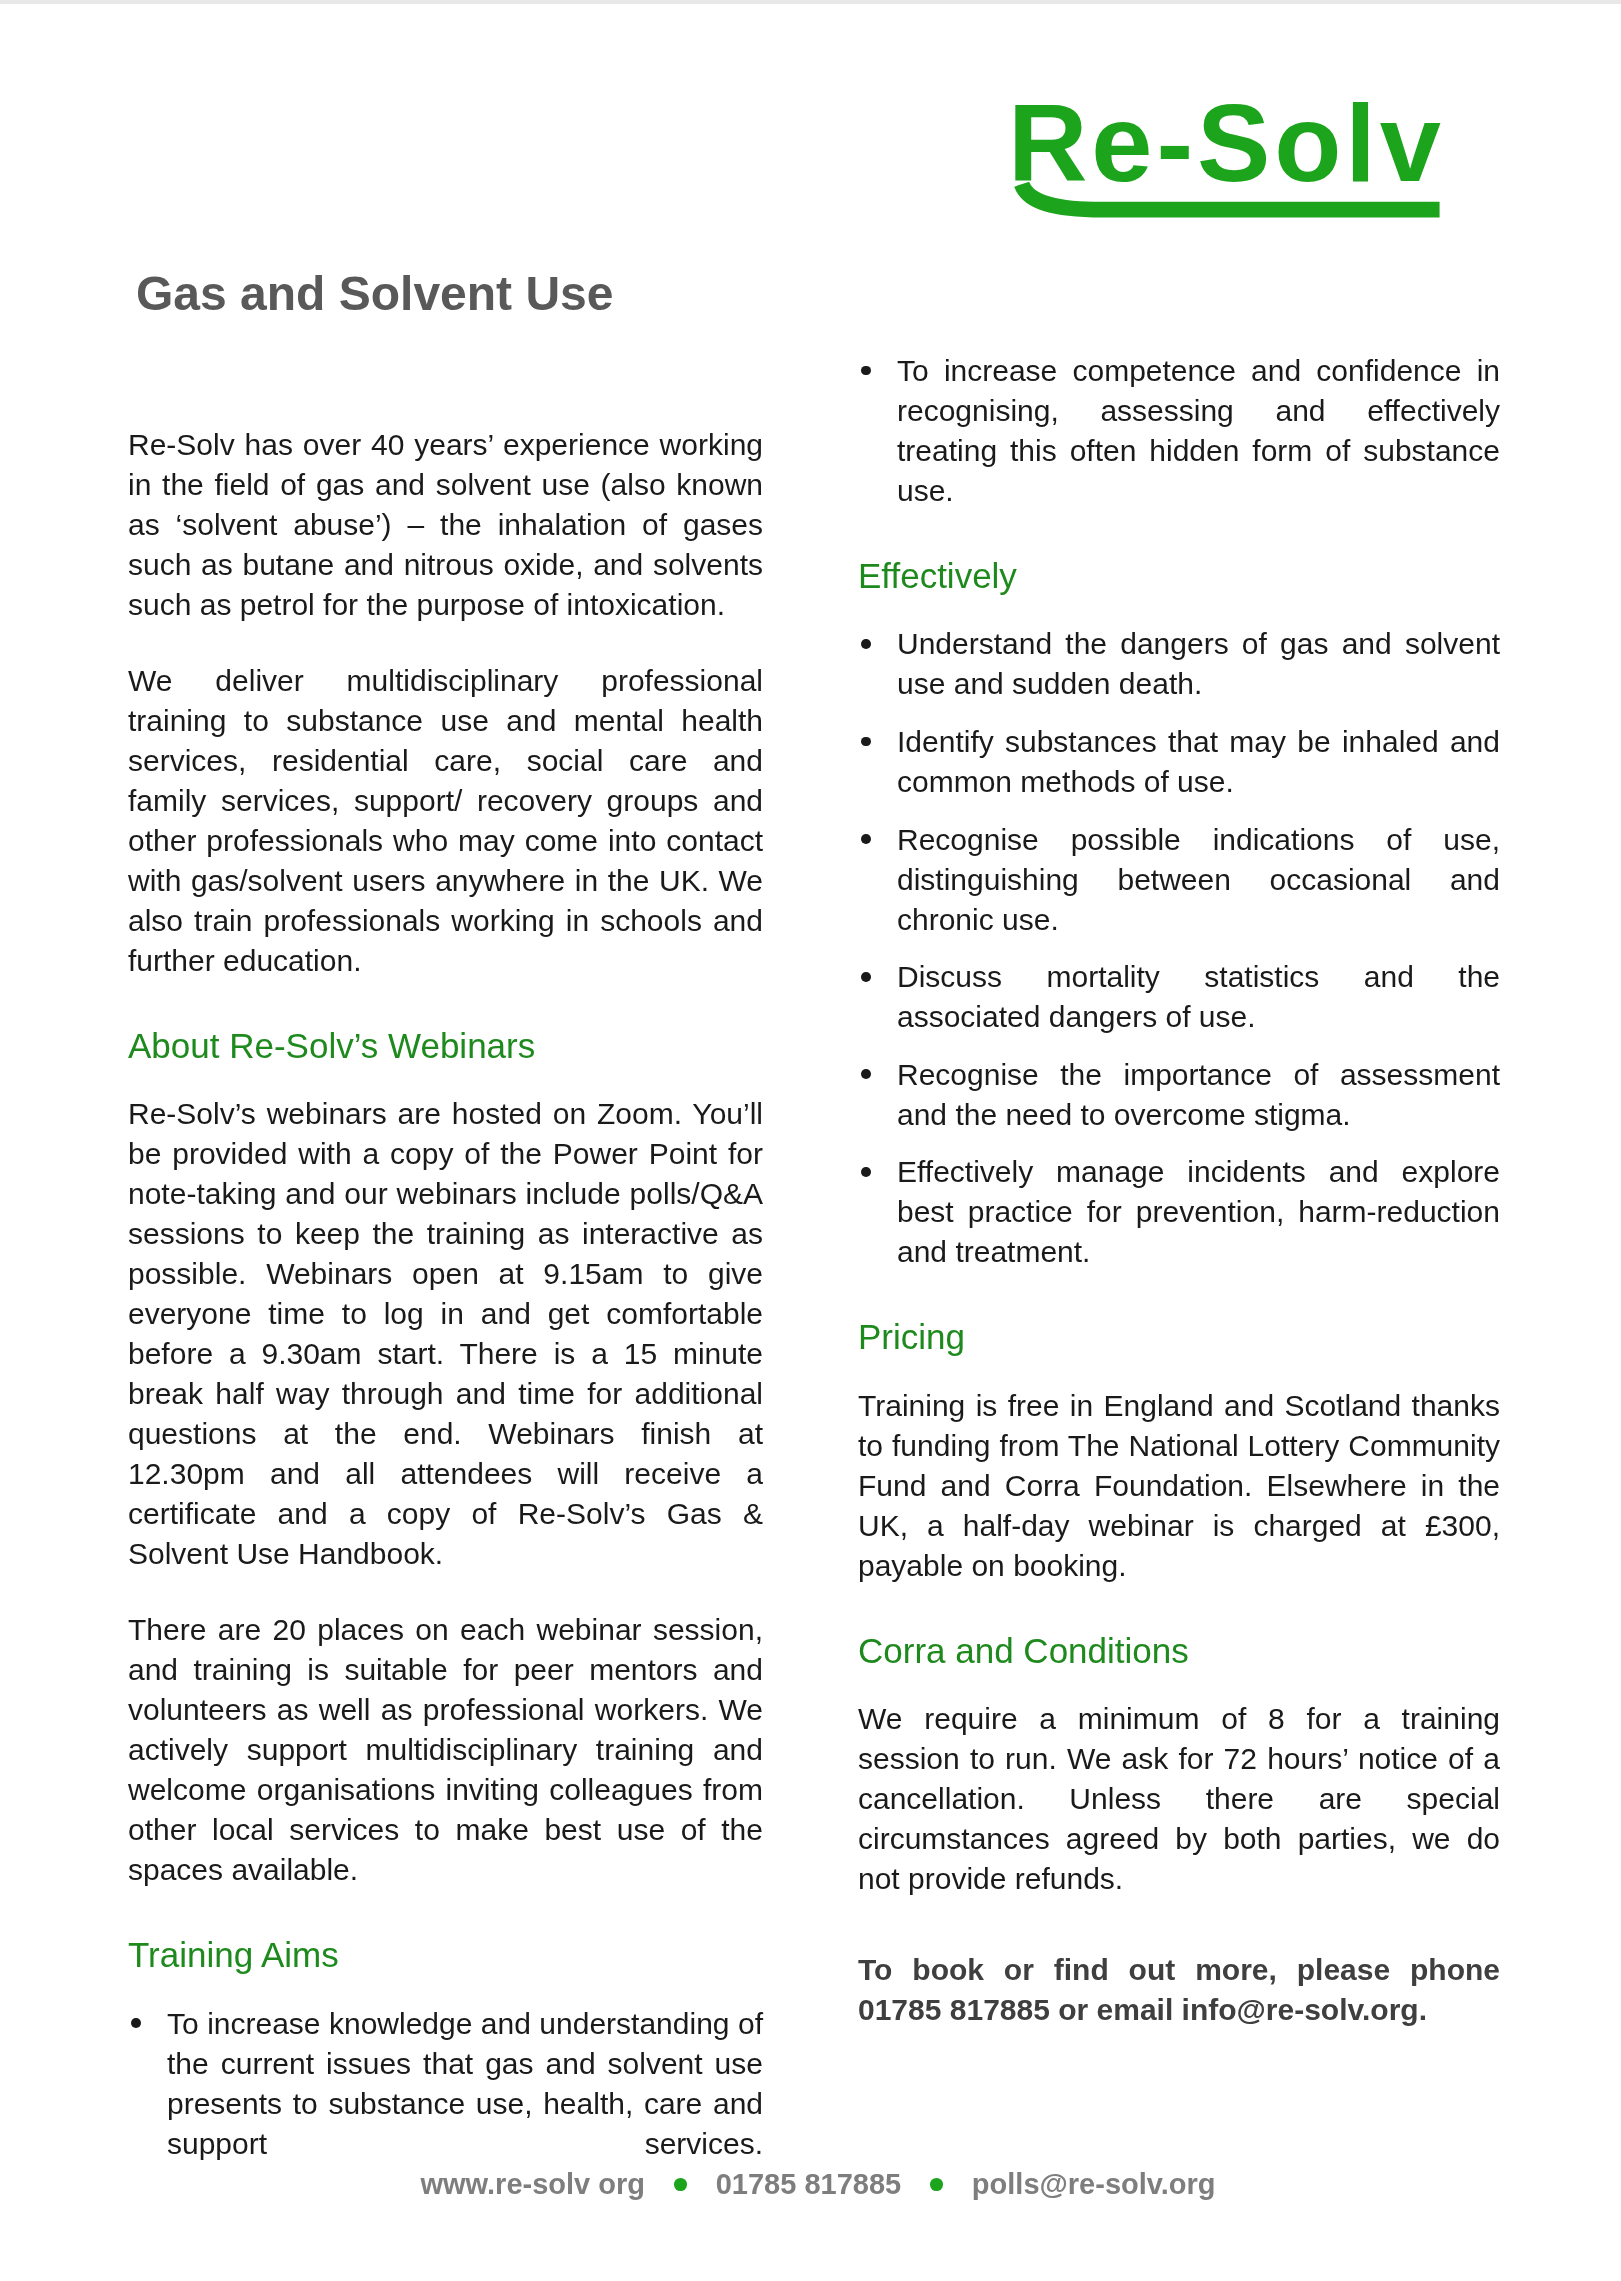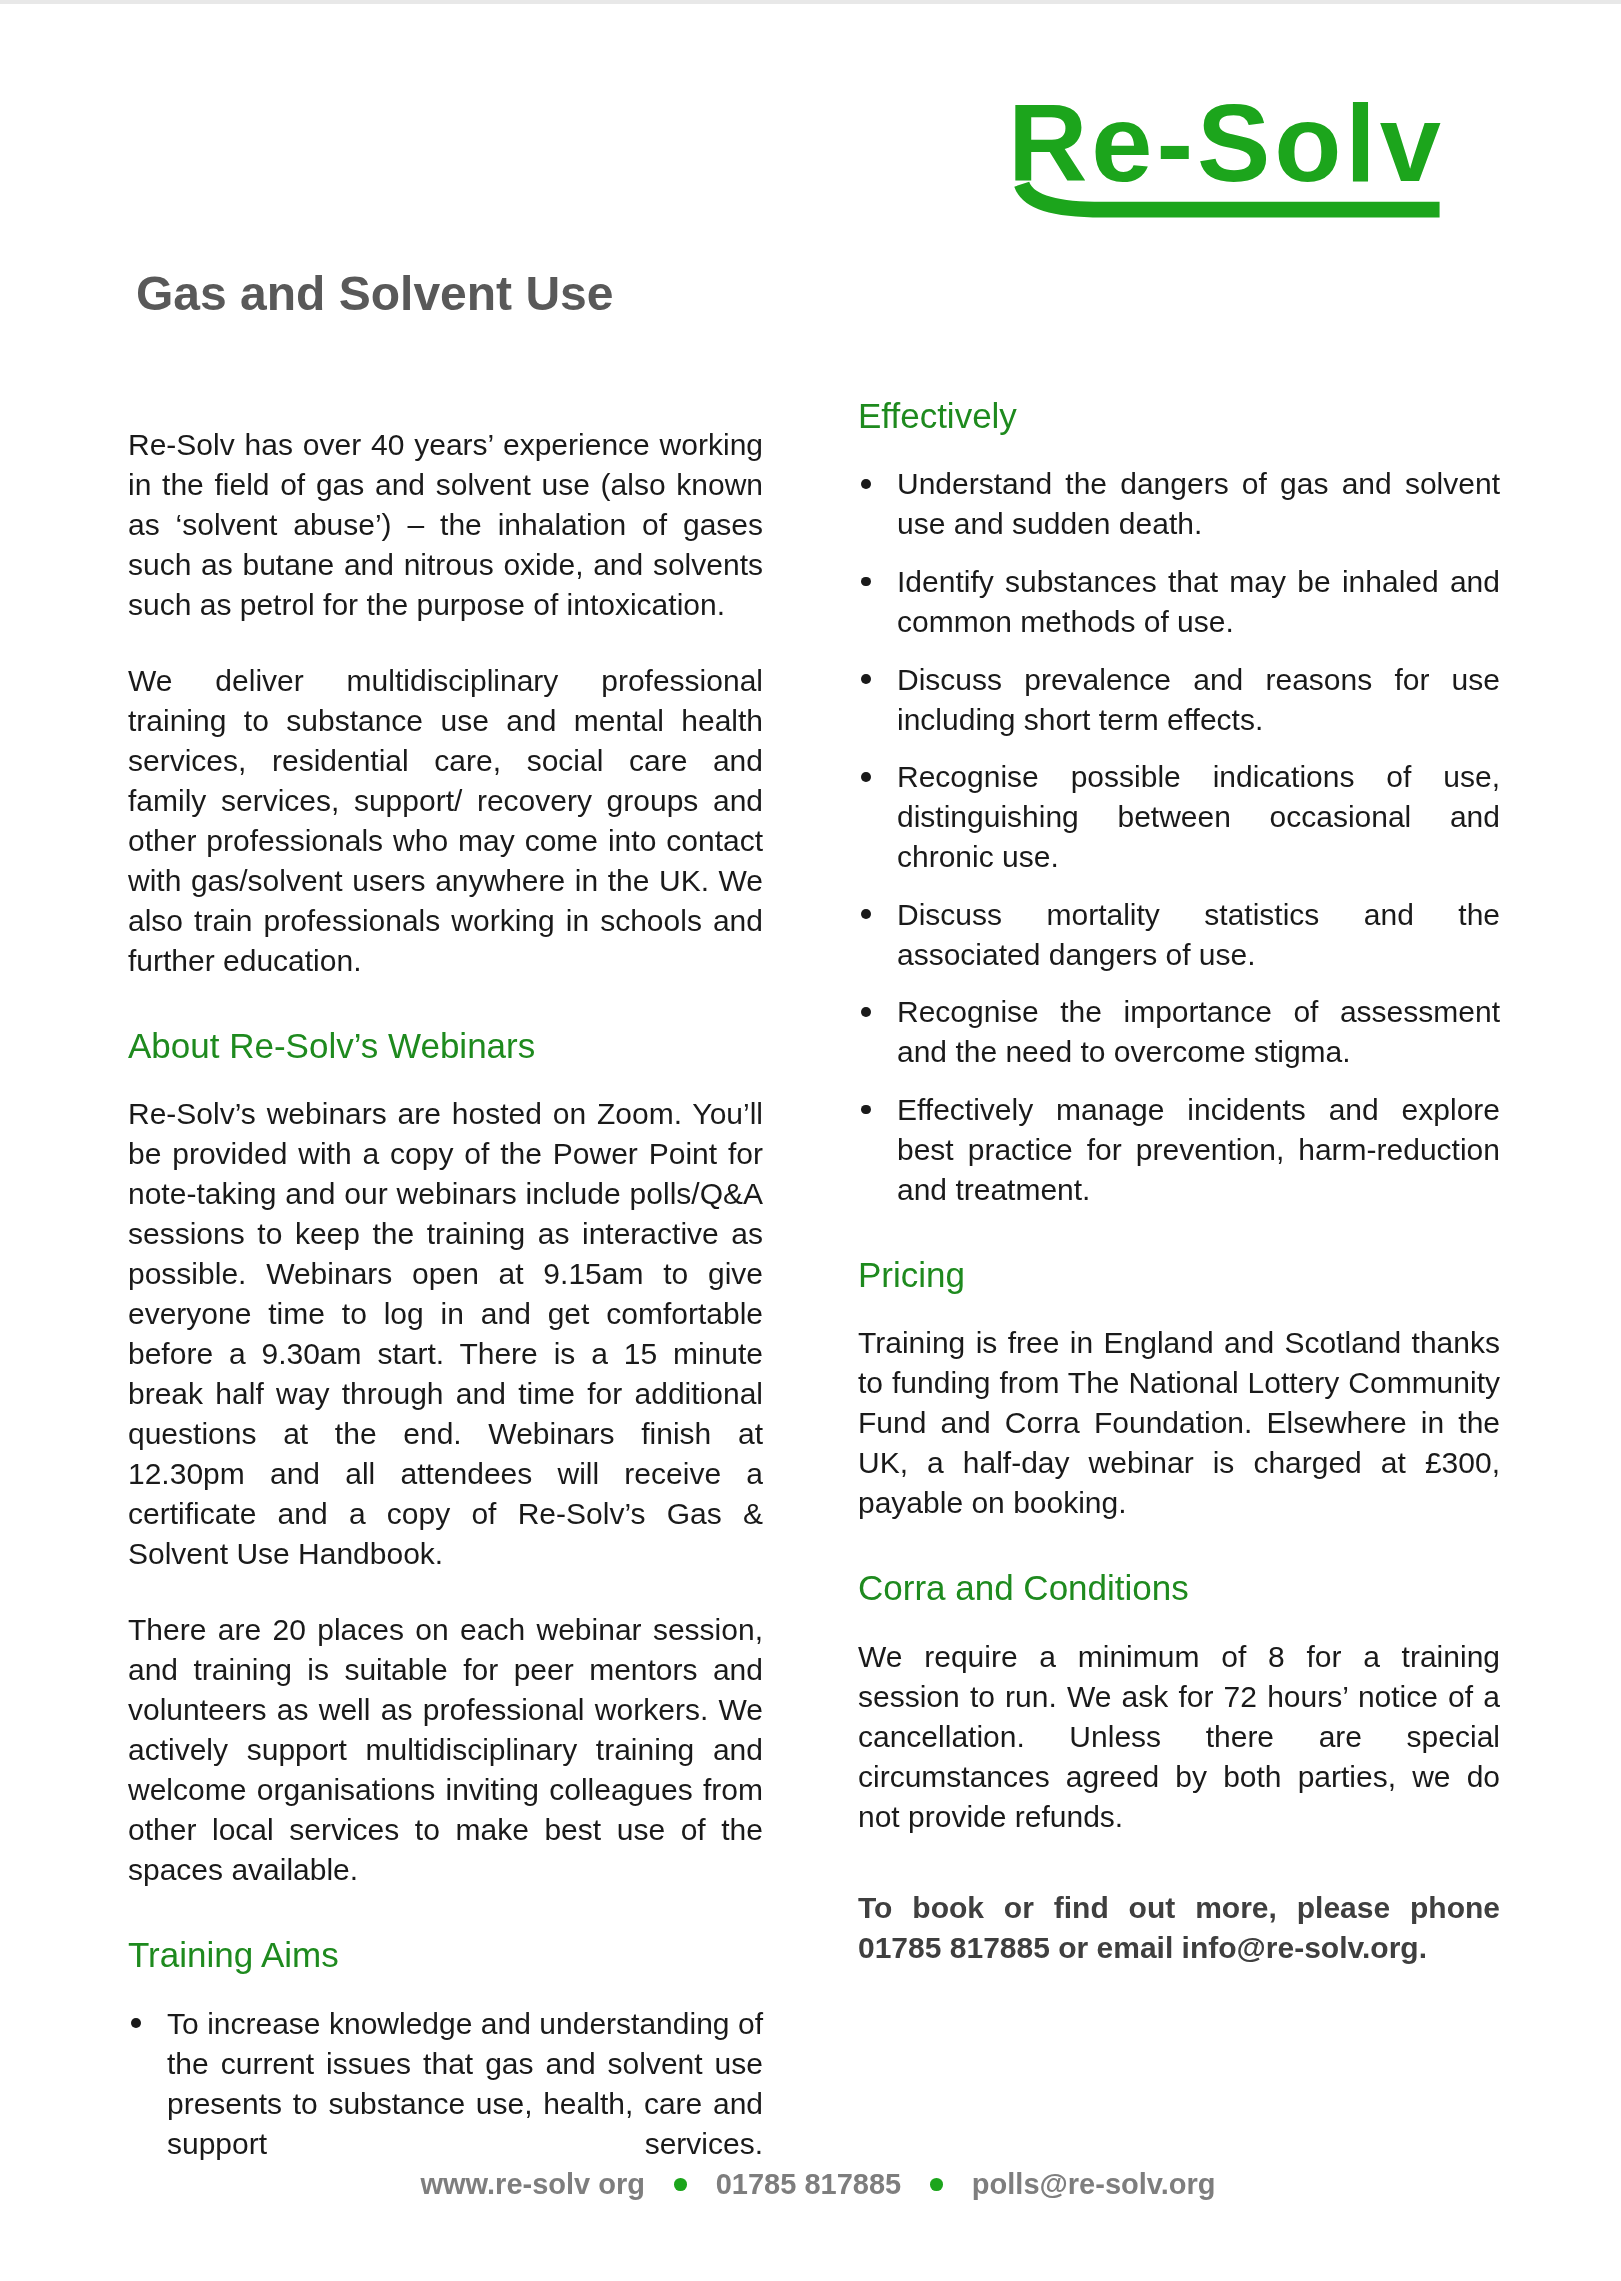--- a/index.html
+++ b/index.html
@@ -83,26 +83,28 @@
       <p>Re-Solv’s webinars are hosted on Zoom. You’ll be provided with a copy of the Power Point for note-taking and our webinars include polls/Q&amp;A sessions to keep the training as interactive as possible. Webinars open at 9.15am to give everyone time to log in and get comfortable before a 9.30am start. There is a 15 minute break half way through and time for additional questions at the end. Webinars finish at 12.30pm and all attendees will receive a certificate and a copy of Re-Solv’s Gas &amp; Solvent Use Handbook.</p>
       <p>There are 20 places on each webinar session, and training is suitable for peer mentors and volunteers as well as professional workers. We actively support multidisciplinary training and welcome organisations inviting colleagues from other local services to make best use of the spaces available.</p>
 
       <h2>Training Aims</h2>
       <ul>
         <li class="justify-last">To increase knowledge and understanding of the current issues that gas and solvent use presents to substance use, health, care and support services.</li>
       </ul>
     </div>
 
     <div class="col col-right">
+      <ul style="margin-bottom:13.7px;">
+        <li>To increase competence and confidence in recognising, assessing and effectively treating this often hidden form of substance use.</li>
+      </ul>
 
       <h2>Effectively</h2>
       <ul>
         <li>Understand the dangers of gas and solvent use and sudden death.</li>
         <li>Identify substances that may be inhaled and common methods of use.</li>
-        <li>Discuss prevalence and reasons for use including short term effects.</li>
         <li>Recognise possible indications of use, distinguishing between occasional and chronic use.</li>
         <li>Discuss mortality statistics and the associated dangers of use.</li>
         <li>Recognise the importance of assessment and the need to overcome stigma.</li>
         <li>Effectively manage incidents and explore best practice for prevention, harm-reduction and treatment.</li>
       </ul>
 
       <h2>Pricing</h2>
       <p>Training is free in England and Scotland thanks to funding from The National Lottery Community Fund and Corra Foundation. Elsewhere in the UK, a half-day webinar is charged at £300, payable on booking.</p>
 
       <h2>Corra and Conditions</h2>

